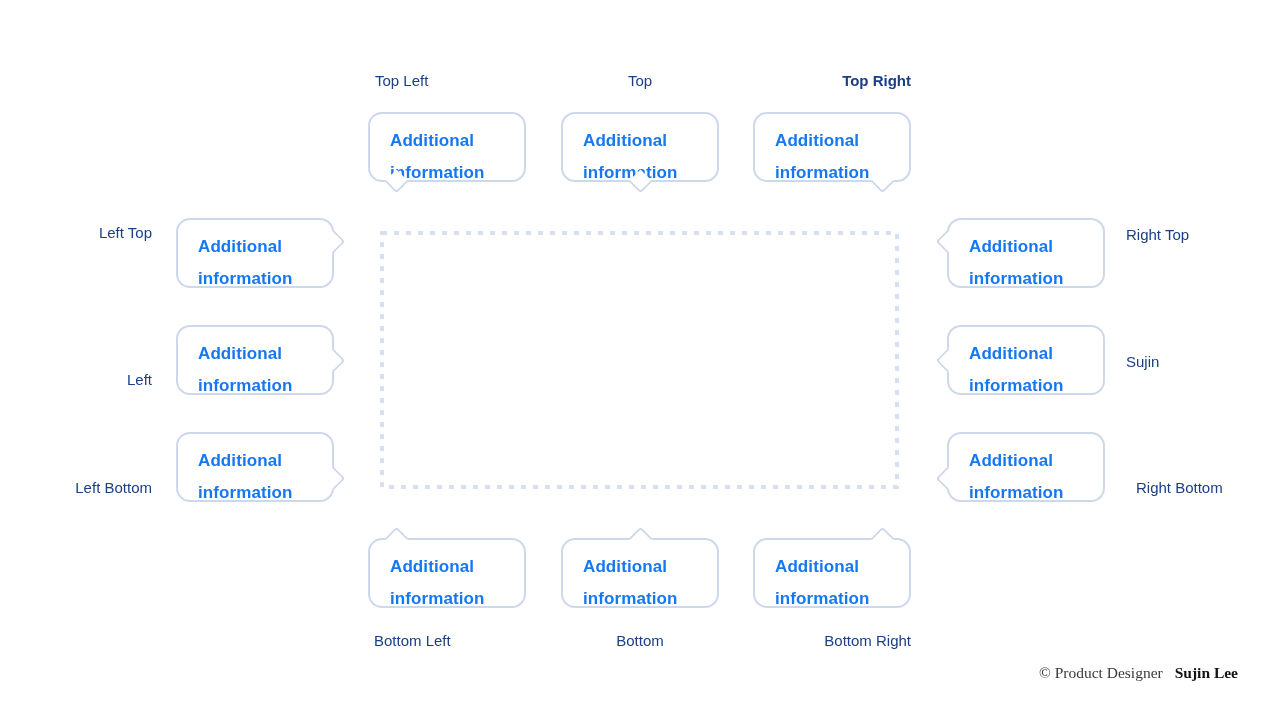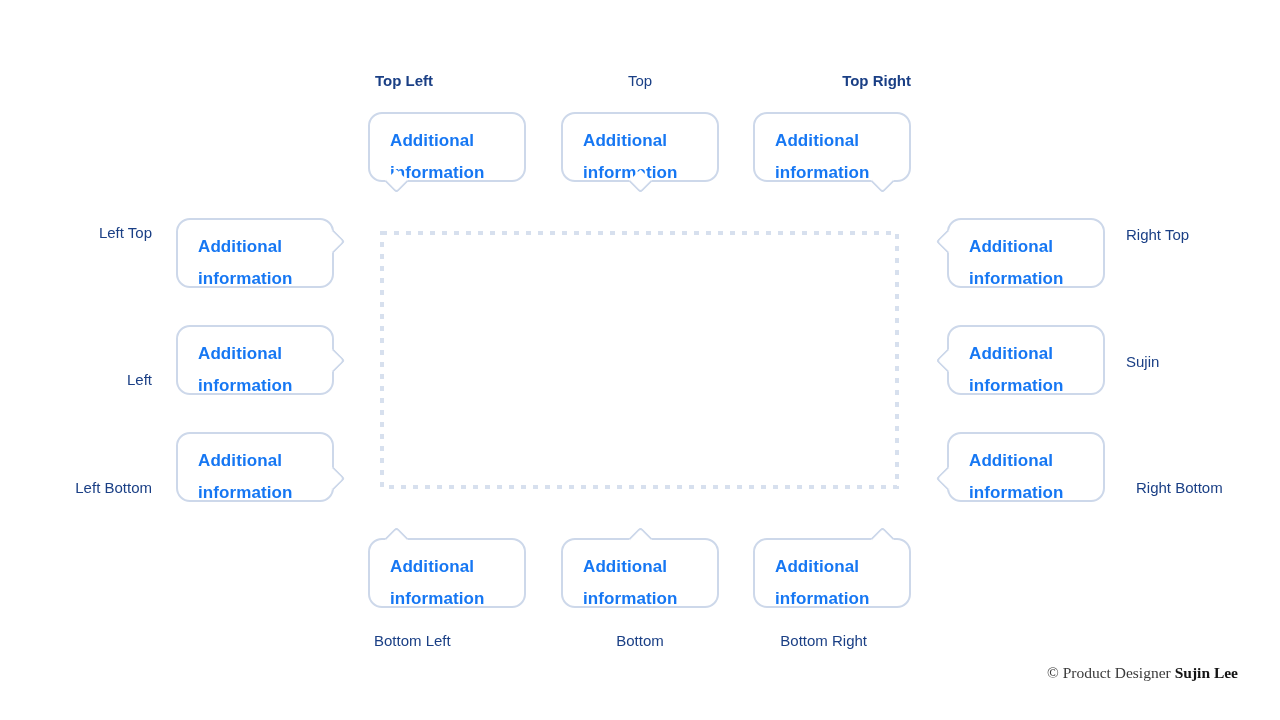--- a/index.html
+++ b/index.html
@@ -74,39 +74,39 @@
   .tb-r {left:947px;top:325px;}
   .tb-rb{left:947px;top:432px;}
   .tb-bl{left:368px;top:538px;}
   .tb-b {left:561px;top:538px;}
   .tb-br{left:753px;top:538px;}
   
   .plabel{
     position:absolute;font-size:15px;font-weight:500;
     color:var(--label-text);white-space:nowrap;
   }
-  .lab-tl{left:375px;top:72px;font-weight:bold;}
+  .lab-tl{left:375px;top:72px;}
   .lab-t {left:561px;top:72px;width:158px;text-align:center;}
   .lab-tr{left:753px;top:72px;width:158px;text-align:right;font-weight:bold;}
   .lab-bl{left:374px;top:632px;}
   .lab-b {left:561px;top:632px;width:158px;text-align:center;}
-  .lab-br{left:709px;top:632px;width:158px;text-align:right;}
+  .lab-br{left:753px;top:632px;width:158px;text-align:right;}
   .lab-lt{left:20px;top:224px;width:132px;text-align:right;}
   .lab-l {left:20px;top:371px;width:132px;text-align:right;}
   .lab-lb{left:20px;top:479px;width:132px;text-align:right;}
   .lab-rt{left:1126px;top:226px;}
   .lab-r {left:1126px;top:353px;}
   .lab-rb{left:1126px;top:479px;margin-left:10px;}
   
   .footer{
     position:absolute;right:42px;bottom:38px;
     font-family:"Liberation Serif","DejaVu Serif",serif;
     font-size:15.5px;color:var(--credit-text);
   }
-  .footer-name{font-weight:700;color:var(--credit-name);margin-left:4px;}
+  .footer-name{font-weight:700;color:var(--credit-name);margin-left:12px;}
 </style>
 </head>
 <body>
 
 <div class="canvas">
 
   <svg class="target" width="519" height="258">
     <rect x="2" y="2" width="515" height="254" fill="none" stroke="#D7E0EE" stroke-width="4" stroke-dasharray="5 7"></rect>
   </svg>
 

